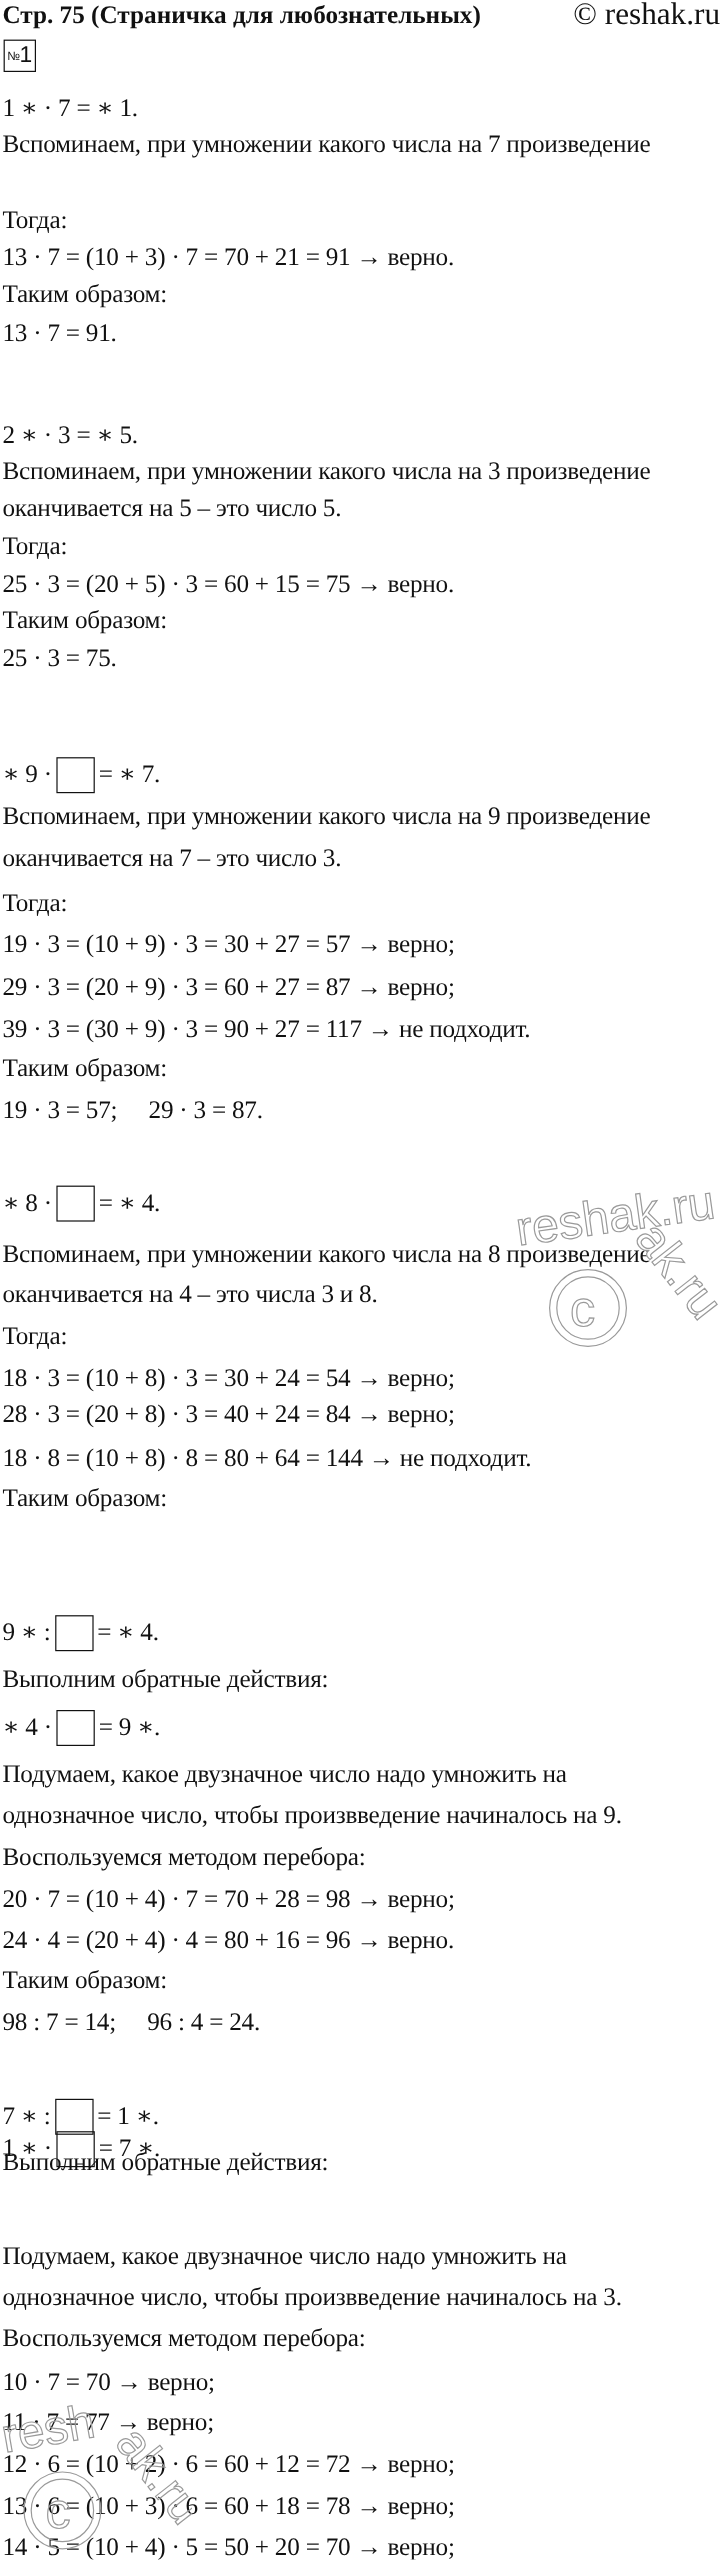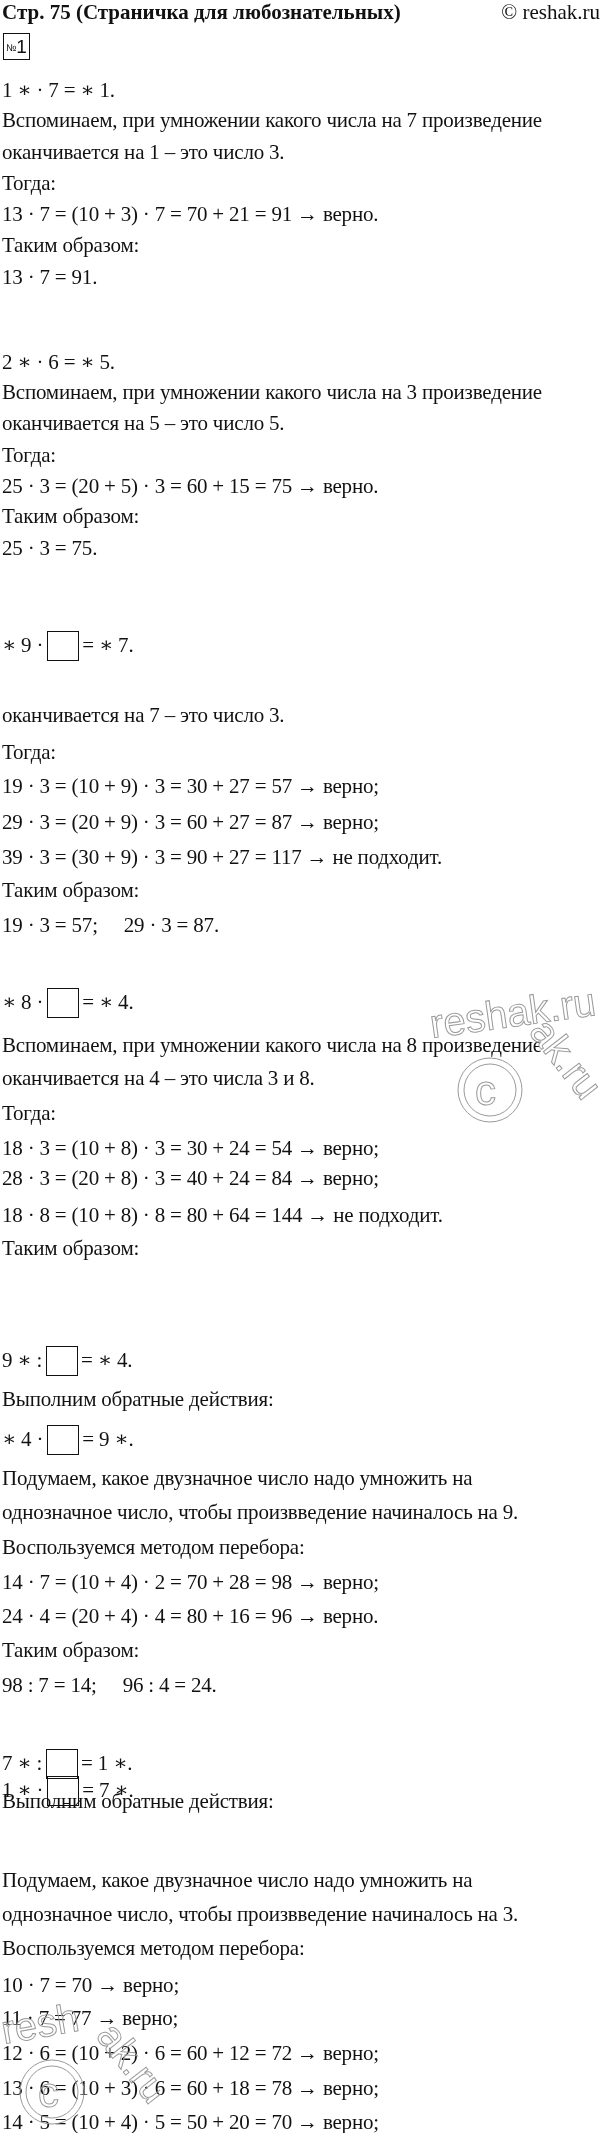--- a/index.html
+++ b/index.html
@@ -1,54 +1,54 @@
 <!DOCTYPE html>
 <html><head>
 <meta charset="utf-8">
 <style>
   html, body { margin: 0; padding: 0; background: #ffffff; }
   body { width: 603px; height: 2133px; position: relative; overflow: hidden; }
   .page { position: absolute; left: 0; top: 0; width: 603px; height: 2133px; background: #fff; color: #111; font-family: "Liberation Serif", "DejaVu Serif", serif; }
   .line { position: absolute; left: 2px; font-size: 21px; line-height: 28px; white-space: nowrap; letter-spacing: -0.2px; }
   .hdr { position: absolute; top: 0; left: 2px; font-size: 21px; font-weight: bold; line-height: 24px; white-space: nowrap; }
-  .hdr-right { position: absolute; top: 0; right: 3px; font-size: 21px; line-height: 24px; white-space: nowrap; }
+  .hdr-right { position: absolute; top: 0; right: 3px; font-size: 26px; line-height: 24px; white-space: nowrap; }
   .numbox { position: absolute; left: 3px; top: 33px; width: 27px; height: 27px; border: 1.5px solid #111; box-sizing: border-box; font-family: "Liberation Sans", "DejaVu Sans", sans-serif; font-size: 19px; line-height: 25px; text-align: left; padding-left: 2px; }
   .numbox .no { font-size: 10px; vertical-align: 2px; letter-spacing: -0.5px; }
   .sq { display: inline-block; width: 32px; height: 30px; border: 1.5px solid #111; box-sizing: border-box; vertical-align: -9px; margin: 0 3px 0 4px; }
   .gap { display: inline-block; width: 26px; }
   .wm { position: absolute; pointer-events: none; }
   .wm text { font-family: "Liberation Sans", "DejaVu Sans", sans-serif; }
 </style>
 </head>
 <body>
 
 <div class="page">
 
   <div class="hdr">Стр. 75 (Страничка для любознательных)</div>
   <div class="hdr-right">© reshak.ru</div>
 
   <div class="numbox"><span class="no">№</span><span>1</span></div>
 
   <div class="line" style="top:76px">1 ∗ · 7 = ∗ 1.</div>
   <div class="line" style="top:106px">Вспоминаем, при умножении какого числа на 7 произведение</div>
-  <div class="line" style="top:138px">оканчивается на 1 – это число 3.</div>
   <div class="line" style="top:169px">Тогда:</div>
   <div class="line" style="top:200px">13 · 7 = (10 + 3) · 7 = 70 + 21 = 91 → верно.</div>
   <div class="line" style="top:231px">Таким образом:</div>
   <div class="line" style="top:263px">13 · 7 = 91.</div>
 
-  <div class="line" style="top:348px">2 ∗ · 6 = ∗ 5.</div>
+  <div class="line" style="top:348px">2 ∗ · 3 = ∗ 5.</div>
   <div class="line" style="top:378px">Вспоминаем, при умножении какого числа на 3 произведение</div>
   <div class="line" style="top:409px">оканчивается на 5 – это число 5.</div>
   <div class="line" style="top:441px">Тогда:</div>
   <div class="line" style="top:472px">25 · 3 = (20 + 5) · 3 = 60 + 15 = 75 → верно.</div>
   <div class="line" style="top:502px">Таким образом:</div>
   <div class="line" style="top:534px">25 · 3 = 75.</div>
 
   <div class="line" style="top:631px"><span>∗ 9 ·</span><span class="sq"></span><span>= ∗ 7.</span></div>
+  <div class="line" style="top:666px">Вспоминаем, при умножении какого числа на 9 произведение</div>
   <div class="line" style="top:701px">оканчивается на 7 – это число 3.</div>
   <div class="line" style="top:738px">Тогда:</div>
   <div class="line" style="top:772px">19 · 3 = (10 + 9) · 3 = 30 + 27 = 57 → верно;</div>
   <div class="line" style="top:808px">29 · 3 = (20 + 9) · 3 = 60 + 27 = 87 → верно;</div>
   <div class="line" style="top:843px">39 · 3 = (30 + 9) · 3 = 90 + 27 = 117 → не подходит.</div>
   <div class="line" style="top:876px">Таким образом:</div>
   <div class="line" style="top:911px"><span>19 · 3 = 57;</span><span class="gap"></span><span>29 · 3 = 87.</span></div>
 
   <div class="line" style="top:988px"><span>∗ 8 ·</span><span class="sq"></span><span>= ∗ 4.</span></div>
   <div class="line" style="top:1031px">Вспоминаем, при умножении какого числа на 8 произведение</div>
@@ -58,21 +58,21 @@
   <div class="line" style="top:1164px">28 · 3 = (20 + 8) · 3 = 40 + 24 = 84 → верно;</div>
   <div class="line" style="top:1201px">18 · 8 = (10 + 8) · 8 = 80 + 64 = 144 → не подходит.</div>
   <div class="line" style="top:1234px">Таким образом:</div>
 
   <div class="line" style="top:1346px"><span>9 ∗ :</span><span class="sq"></span><span>= ∗ 4.</span></div>
   <div class="line" style="top:1385px">Выполним обратные действия:</div>
   <div class="line" style="top:1425px"><span>∗ 4 ·</span><span class="sq"></span><span>= 9 ∗.</span></div>
   <div class="line" style="top:1464px">Подумаем, какое двузначное число надо умножить на</div>
   <div class="line" style="top:1498px">однозначное число, чтобы произвведение начиналось на 9.</div>
   <div class="line" style="top:1533px">Воспользуемся методом перебора:</div>
-  <div class="line" style="top:1568px">14 · 7 = (10 + 4) · 2 = 70 + 28 = 98 → верно;</div>
+  <div class="line" style="top:1568px">20 · 7 = (10 + 4) · 7 = 70 + 28 = 98 → верно;</div>
   <div class="line" style="top:1602px">24 · 4 = (20 + 4) · 4 = 80 + 16 = 96 → верно.</div>
   <div class="line" style="top:1636px">Таким образом:</div>
   <div class="line" style="top:1671px"><span>98 : 7 = 14;</span><span class="gap"></span><span>96 : 4 = 24.</span></div>
 
   <div class="line" style="top:1749px"><span>7 ∗ :</span><span class="sq"></span><span>= 1 ∗.</span></div>
   <div class="line" style="top:1787px">Выполним обратные действия:</div>
   <div class="line" style="top:1776px"><span>1 ∗ ·</span><span class="sq"></span><span>= 7 ∗.</span></div>
   <div class="line" style="top:1866px">Подумаем, какое двузначное число надо умножить на</div>
   <div class="line" style="top:1900px">однозначное число, чтобы произвведение начиналось на 3.</div>
   <div class="line" style="top:1934px">Воспользуемся методом перебора:</div>

